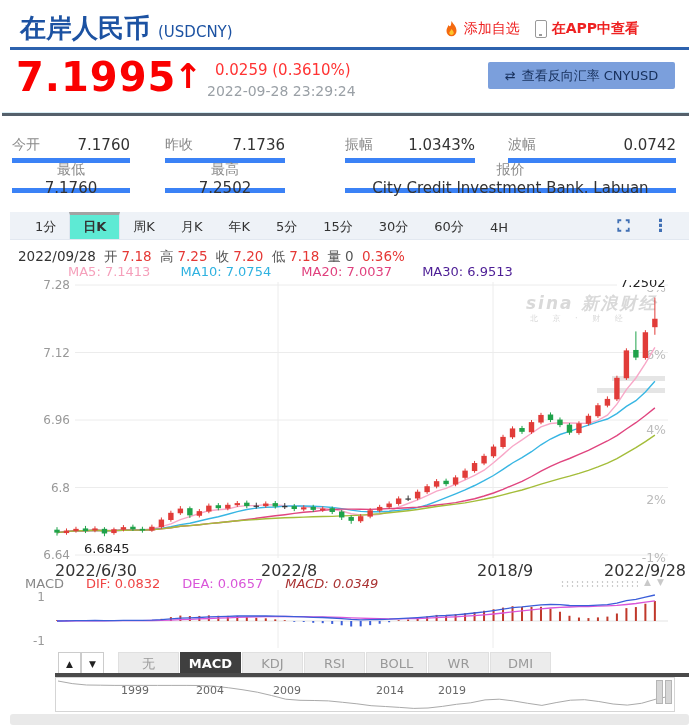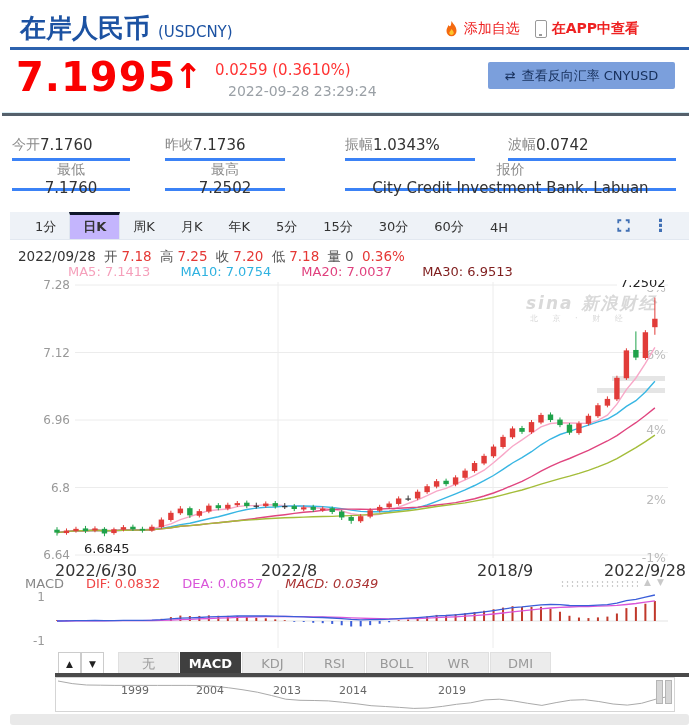--- a/index.html
+++ b/index.html
@@ -12,45 +12,45 @@
   #hdr-links{right:50px;top:20px;display:flex;align-items:center;gap:15px;font-size:14px;color:#e22;}
   #hdr-links .lnk{display:flex;align-items:center;gap:5px;cursor:pointer;}
   #view-app-label{font-weight:bold;}
   #hdr-rule{left:10px;top:47px;width:679px;height:3px;background:#2d62ae;}
   .phone{width:10px;height:16px;border:1.5px solid #999;border-radius:2px;position:relative;}
   .phone:after{content:"";position:absolute;bottom:1px;left:3px;width:3px;height:2px;background:#999;}
   
   #price{left:16px;top:54px;font-size:40px;font-weight:bold;color:#fa0000;letter-spacing:1px;}
   #arrow-up{left:174px;top:56px;font-size:34px;font-weight:bold;color:#fa0000;}
   #chg{left:215px;top:61px;font-size:15px;color:#f33;}
-  #ptime{left:228px;top:83px;font-size:14px;color:#9aa0a6;}
+  #ptime{left:207px;top:83px;font-size:14px;color:#9aa0a6;}
   #rev-btn{left:488px;top:62px;width:187px;height:27px;background:#7b9fdc;border-radius:2px;
            display:flex;align-items:center;justify-content:center;gap:6px;font-size:13px;color:#17305c;cursor:pointer;}
   #sep-bar{left:2px;top:112px;width:687px;height:4px;
            background:linear-gradient(#d7edf5 0 35%,#55606b 35% 100%);}
   
-  .cell{position:absolute;height:27px;border-bottom:3px solid #3b82f6;display:flex;align-items:center;}
+  .cell{position:absolute;height:27px;border-bottom:5px solid #3b82f6;display:flex;justify-content:space-between;align-items:center;}
   .cell .lb{font-size:14px;color:#8a8a8a;}
   .cell .vl{font-size:15px;color:#333;}
   .r1{top:131px;} .r2{top:161px;flex-direction:column;}
   .c1{left:12px;width:118px;} .c2{left:165px;width:120px;} .c3{left:345px;width:130px;}
   .c4{left:508px;width:168px;} .c34{left:345px;width:331px;}
   
   #ptabs{left:10px;top:212px;width:679px;height:28px;background:#eef2f7;border-bottom:1px solid #e2e8f0;display:flex;align-items:stretch;padding-left:12px;box-sizing:border-box;}
   .ptab{padding:0 13px;display:flex;align-items:center;font-size:13px;color:#333;cursor:pointer;border-top:3px solid transparent;text-align:right;}
-  .ptab.active{background:#c4b5fd;border-top:3px solid #0f172a;border-left:1px solid #dfe6ef;border-right:1px solid #dfe6ef;font-weight:bold;}
+  .ptab.active{background:#5eead4;border-top:3px solid #a3a3a3;border-left:1px solid #dfe6ef;border-right:1px solid #dfe6ef;font-weight:bold;}
   #fs-icon{left:616px;top:218px;cursor:pointer;}
   #kebab-icon{left:652px;top:215px;font-size:17px;color:#4170b4;font-weight:bold;cursor:pointer;}
   
   #info1{left:18px;top:248px;font-size:13.5px;color:#555;white-space:nowrap;}
   #info1 .dt{color:#333;} #info1 .rv{color:#e53835;} #info1 .gv{color:#555;}
   #info1 span{margin-right:4px;}
   #info2{left:68px;top:264px;font-size:13px;white-space:nowrap;}
   #info2 span{margin-right:26px;}
-  .ma5c{color:#f5a0bb;} .ma10c{color:#2fb2e0;} .ma20c{color:#e0417e;} .ma30c{color:#7f1d1d;}
+  .ma5c{color:#f5a0bb;} .ma10c{color:#2fb2e0;} .ma20c{color:#e0417e;} .ma30c{color:#4c1d95;}
   
   #wm{left:526px;top:296px;color:#d9d9d9;line-height:15px;}
   #wm .l1{font-size:17px;font-weight:bold;font-style:italic;letter-spacing:2px;}
   #wm .l2{font-size:8px;letter-spacing:6px;margin-left:4px;}
   svg text{font-family:"DejaVu Sans","Liberation Sans",sans-serif;}
   
   .xlab{position:absolute;top:561px;font-size:16px;color:#333;}
   
   #macd-row{left:25px;top:576px;font-size:13px;color:#888;display:flex;gap:22px;}
   #macd-row .dif{color:#ef4444;} #macd-row .dea{color:#d955d9;} #macd-row .mcd{color:#aa3333;font-style:italic;}
@@ -437,21 +437,21 @@
 
   <div class="abs" id="range-bar"></div>
   <div class="abs" id="timeline">
     <svg id="tl-svg" width="618" height="33" viewBox="0 0 618 33">
         <polyline points="2.0,3.0 16.2,5.6 30.5,7.0 44.7,7.2 58.9,7.4 73.2,7.4 87.4,7.4 101.6,7.4 115.9,7.4 130.1,7.4 144.3,7.5 158.6,8.2 172.8,9.8 187.0,11.8 201.3,14.2 215.5,17.5 229.7,21.2 244.0,22.3 258.2,22.5 272.4,22.9 286.7,24.3 300.9,25.8 315.1,27.7 329.3,28.5 343.6,29.4 357.8,30.4 372.0,30.0 386.3,28.4 400.5,26.3 414.7,24.8 429.0,21.9 443.2,21.2 457.4,22.9 471.7,25.3 485.9,27.4 500.1,24.6 514.4,22.2 528.6,21.7 542.8,23.5 557.1,26.0 571.3,27.1 585.5,25.3 599.8,21.2 614.0,18.1" fill="none" stroke="#aaa" stroke-width="1"></polyline>
       </svg>
   </div>
   <div id="years">
       <div class="yr" style="left: 121px;">1999</div>
       <div class="yr" style="left: 196px;">2004</div>
-      <div class="yr" style="left: 273px;">2013</div>
-      <div class="yr" style="left: 339px;">2014</div>
+      <div class="yr" style="left: 273px;">2009</div>
+      <div class="yr" style="left: 376px;">2014</div>
       <div class="yr" style="left: 438px;">2019</div>
     </div>
   <div class="grip" style="left:656px"></div>
   <div class="grip" style="left:665px"></div>
 
   <div class="abs" id="footer"></div>
 </div>
 
 </body></html>

